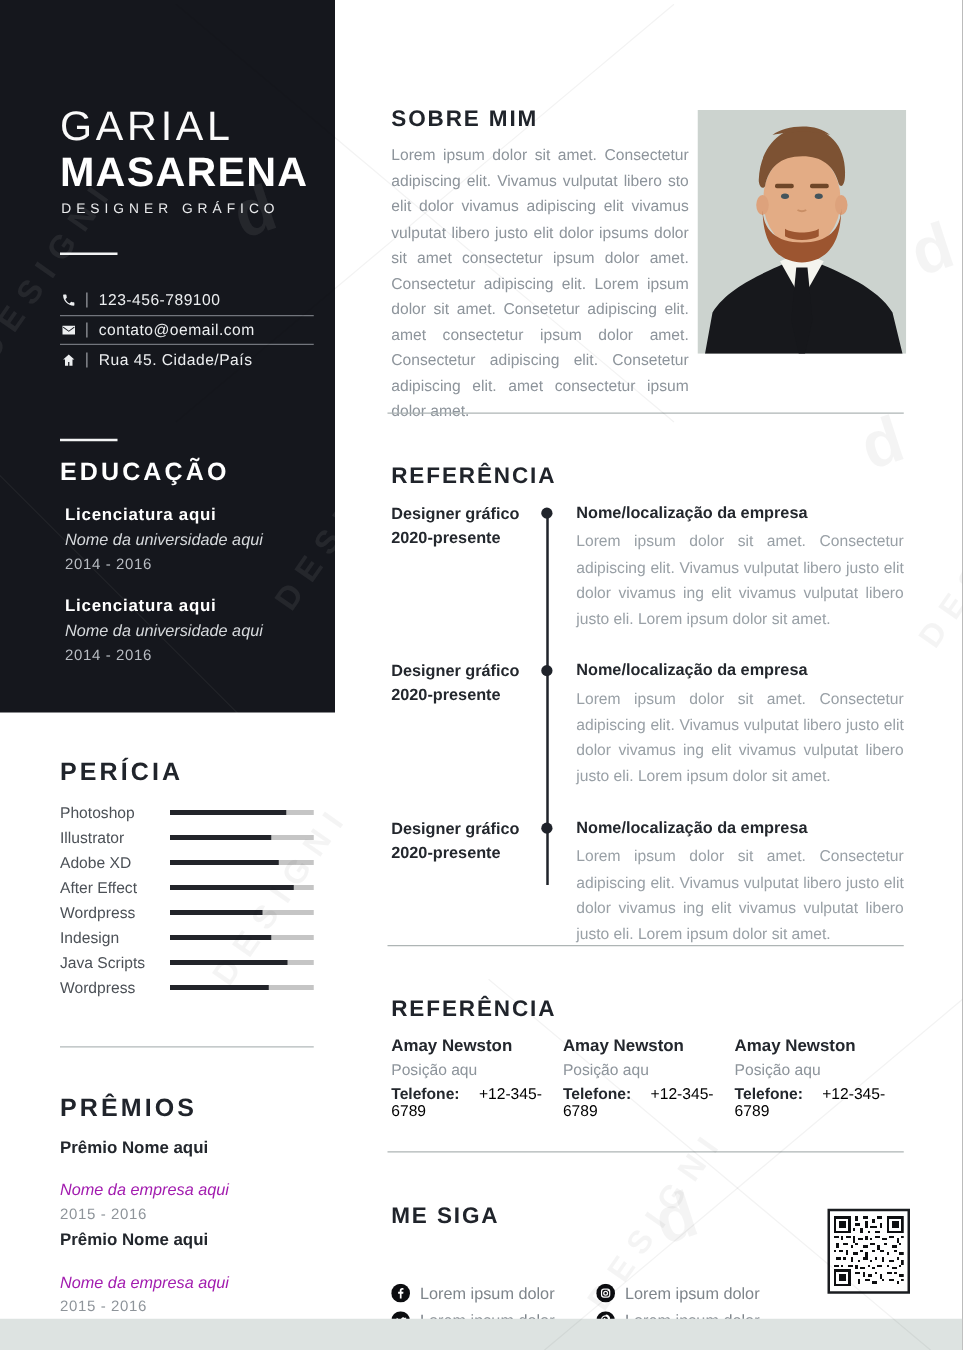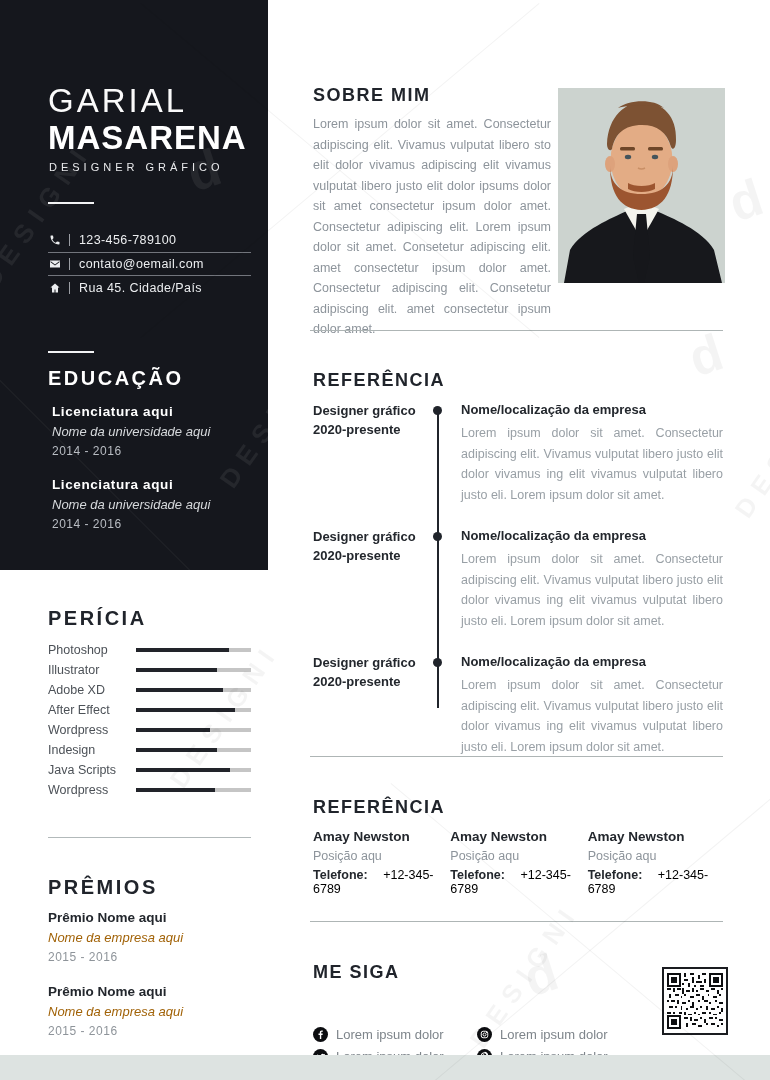--- a/index.html
+++ b/index.html
@@ -71,21 +71,21 @@
 
   .left-divider { position:absolute; left:0; top:837px; width:203px; height:1px; background:#b2b9ba; }
 
   .awards-heading {
     position:absolute; left:0; top:876px;
     font-size:20px; font-weight:bold; letter-spacing:2.5px; color:#20242b;
   }
   .award-item { position:absolute; left:0; width:210px; }
   .award-item-0 { top:910px; } .award-item-1 { top:984px; }
   .award-title { font-size:13.5px; font-weight:bold; color:#23272d; }
-  .award-org { font-size:13px; font-style:italic; color:#a16207; margin-top:5px; }
+  .award-org { font-size:13px; font-style:italic; color:#a21caf; margin-top:19px; }
   .award-years { font-size:12px; color:#8e949a; margin-top:5px; letter-spacing:0.5px; }
 
   
   .main { position:absolute; left:313px; top:0; width:410px; z-index:2; }
   .section-heading {
     font-size:18px; font-weight:bold; letter-spacing:1.5px; color:#20242b;
   }
   .about-heading { position:absolute; left:0; top:85px; }
   .about-text {
     position:absolute; left:0; top:114px; width:238px;

